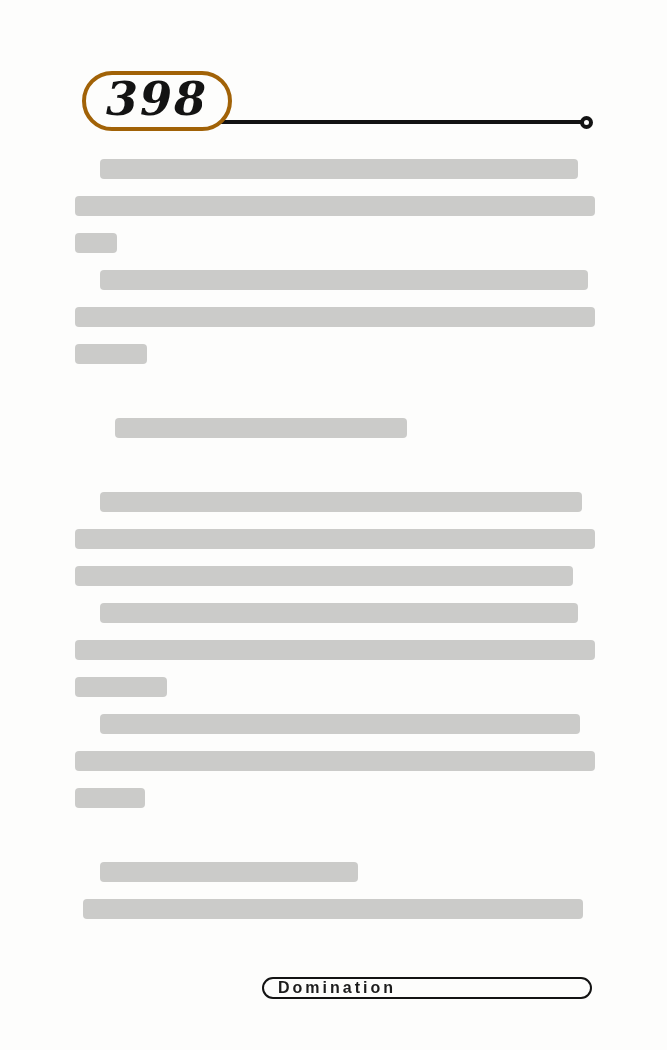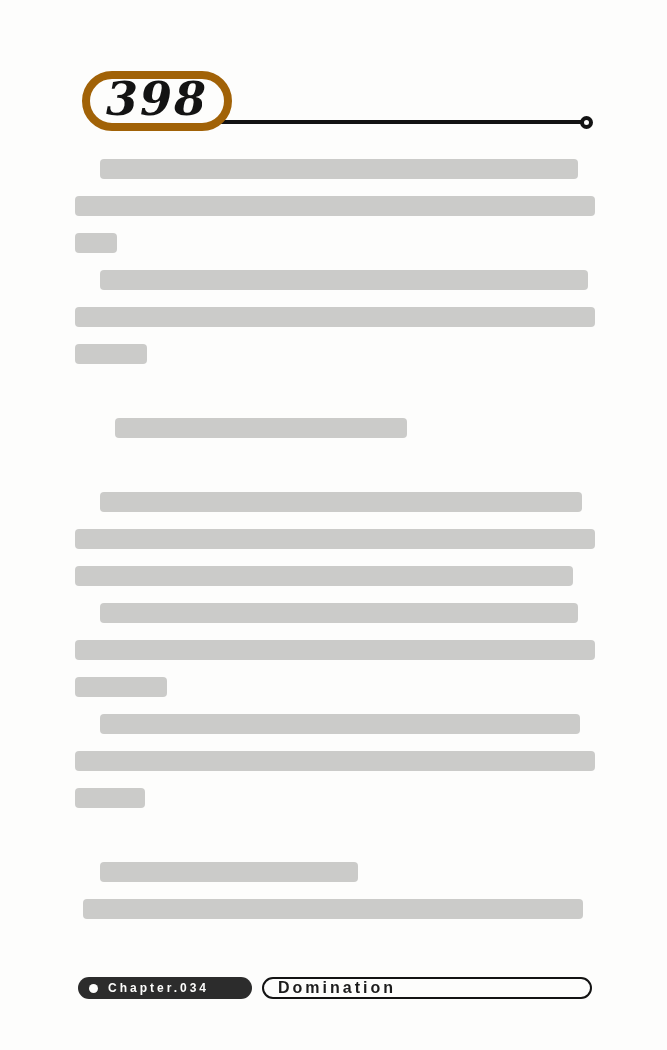--- a/index.html
+++ b/index.html
@@ -14,21 +14,21 @@
     height: 1050px;
     background: #fdfdfc;
     overflow: hidden;
   }
 
   
   .page-number-badge {
     position: absolute;
     left: 82px; top: 71px;
     width: 150px; height: 60px;
-    border: 8px solid #a16207;
+    border: 4px solid #a16207;
     border-radius: 30px;
     background: #fdfdfc;
     display: flex; align-items: center; justify-content: center;
     z-index: 2;
   }
   .page-number-badge span {
     font-family: "DejaVu Serif", serif;
     font-weight: bold;
     font-style: italic;
     font-size: 46px;
@@ -182,21 +182,17 @@
     <div class="line"></div>
 
     <div class="line">
         <div class="bar" style="margin-left:25px;width:258px"></div>
       </div>
     <div class="line">
         <div class="bar" style="margin-left:8px;width:500px"></div>
       </div>
   </div>
 
-  <div class="chapter-badge">
-    <span class="dot"></span>
-    <span class="label">Chapter.034</span>
-  </div>
   <div class="title-badge">
     <span class="label">Domination</span>
   </div>
 
 </div>
 
 </body></html>

